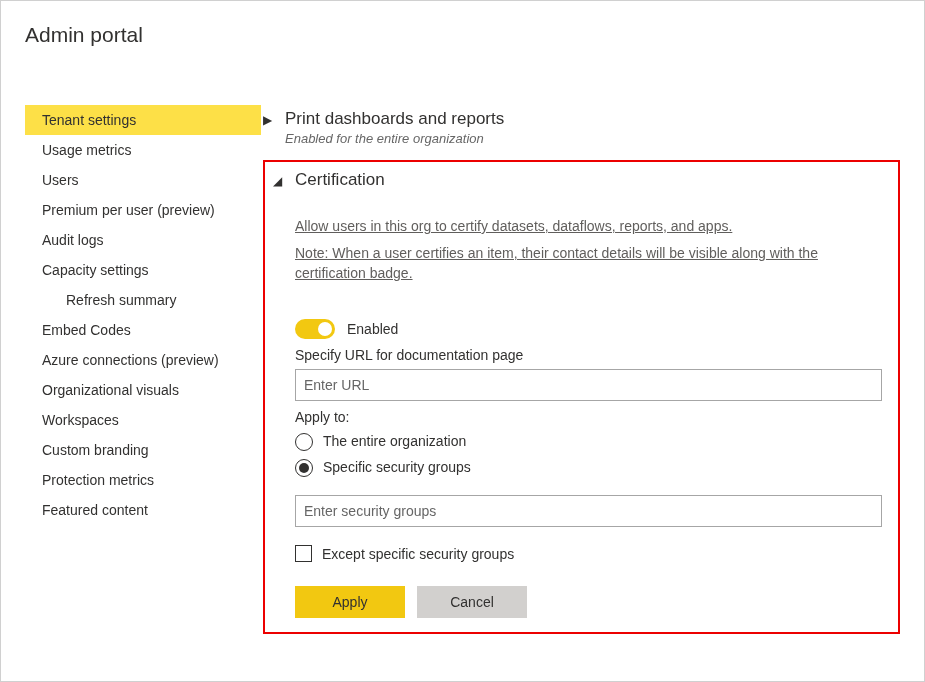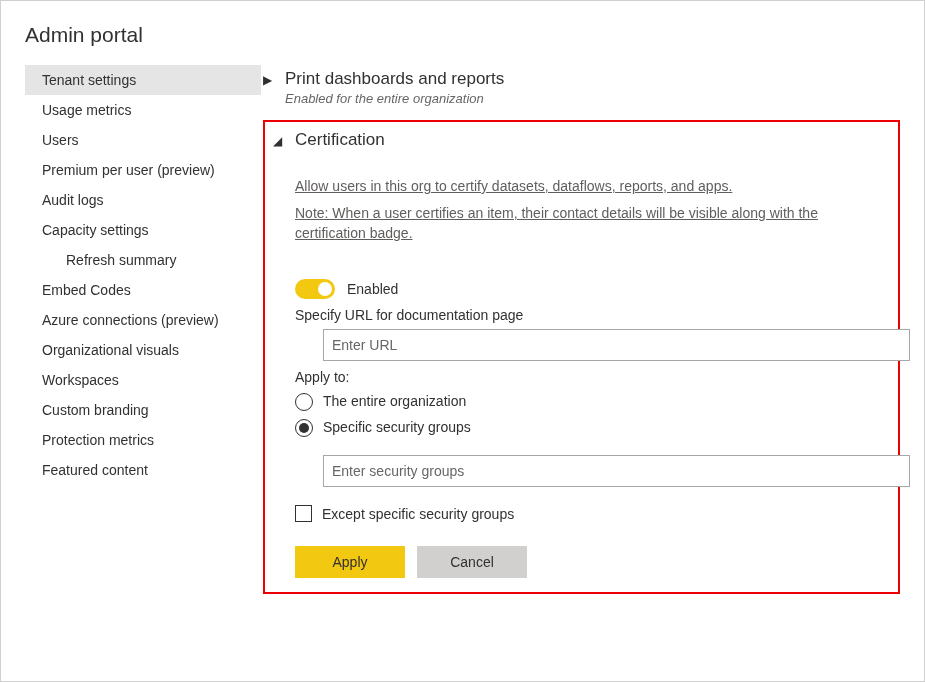--- a/index.html
+++ b/index.html
@@ -10,20 +10,21 @@
     background: #fff;
     width: 925px;
     height: 682px;
     border: 1px solid #d0d0d0;
     overflow: hidden;
   }
   .portal {
     display: flex;
     flex-direction: column;
     height: 100%;
+    gap: 40px;
   }
   .page-title {
     font-size: 21px;
     font-weight: 400;
     color: #323130;
     padding: 22px 0 18px 24px;
   }
   .content {
     display: flex;
     flex: 1;
@@ -37,21 +38,21 @@
   }
   .nav-item {
     display: block;
     padding: 7px 12px 7px 14px;
     font-size: 14px;
     color: #323130;
     cursor: pointer;
     border-left: 3px solid transparent;
   }
   .nav-item.active {
-    background: #e5e5e5;
+    background: #fde047;
   }
   .nav-sub {
     padding-left: 38px;
   }
   
   .main {
     flex: 1;
     padding-right: 24px;
     padding-left: 2px;
   }
@@ -138,21 +139,20 @@
   .text-input {
     display: block;
     width: 100%;
     height: 32px;
     padding: 4px 8px;
     font-size: 14px;
     font-family: inherit;
     border: 1px solid #a6a6a6;
     margin-top: 6px;
     outline: none;
-    margin-left: 28px;
   }
   .text-input::placeholder { color: #666; }
   .radio-row {
     display: flex;
     gap: 10px;
     margin-top: 8px;
     cursor: pointer;
   }
   .radio {
     width: 18px;

